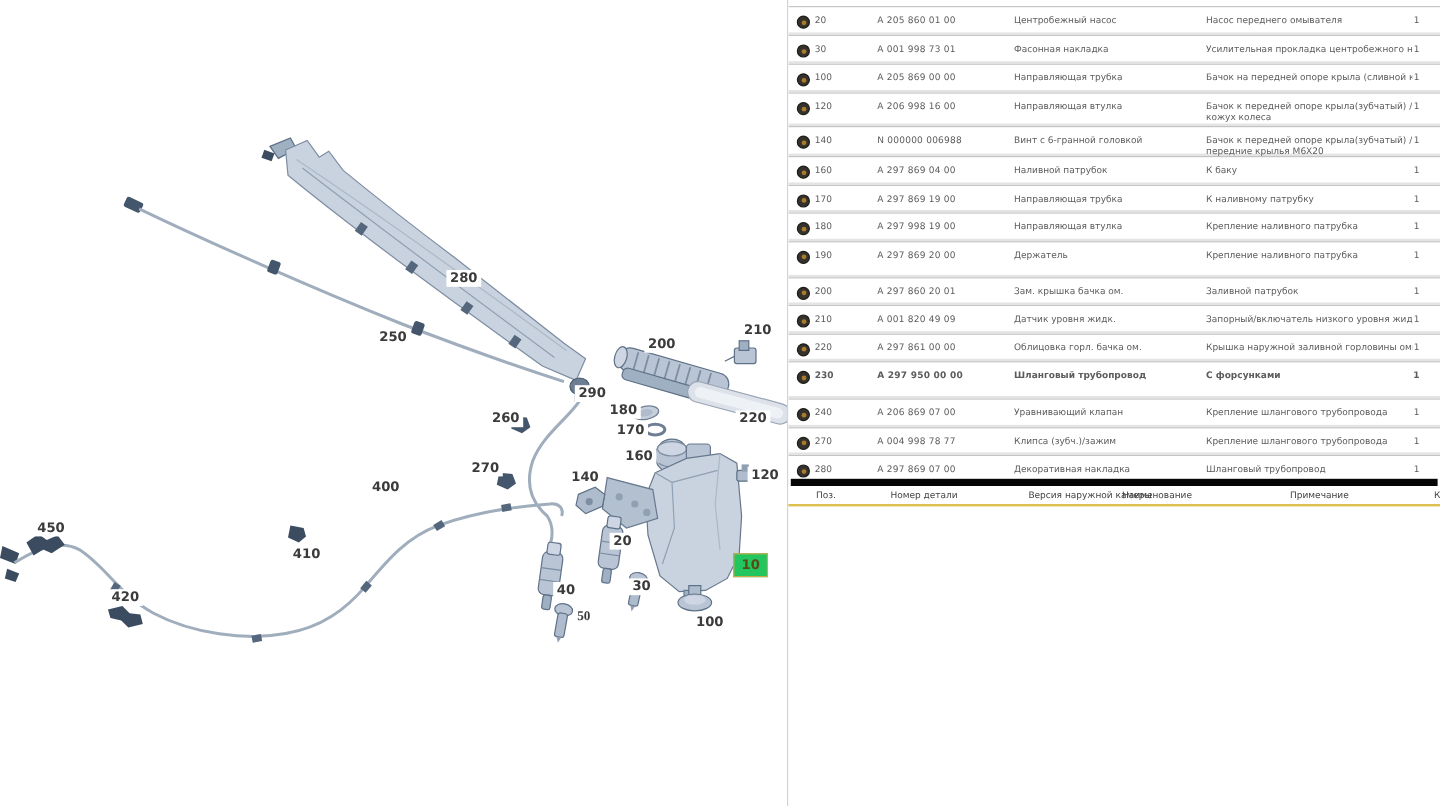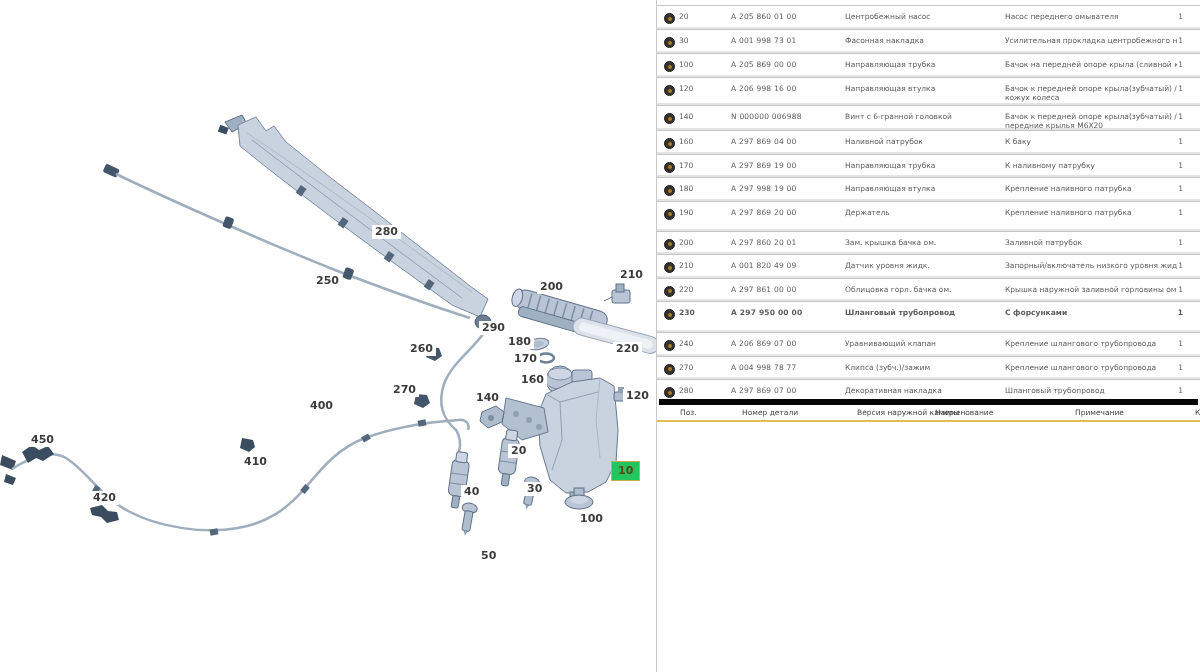--- a/index.html
+++ b/index.html
@@ -198,21 +198,21 @@
         <div class="callout" style="left: 617px; top: 268px;">210</div>
         <div class="callout" style="left: 613px; top: 342px;">220</div>
         <div class="callout" style="left: 505px; top: 335px;">180</div>
         <div class="callout" style="left: 511px; top: 352px;">170</div>
         <div class="callout" style="left: 518px; top: 373px;">160</div>
         <div class="callout" style="left: 473px; top: 391px;">140</div>
         <div class="callout" style="left: 623px; top: 389px;">120</div>
         <div class="callout" style="left: 508px; top: 444px;">20</div>
         <div class="callout" style="left: 524px; top: 482px;">30</div>
         <div class="callout" style="left: 461px; top: 485px;">40</div>
-        <div class="callout" style="left: 478px; top: 549px;">50</div>
+        <div class="callout" style="left: 478px; top: 507px; font-family: Liberation Serif, serif;">50</div>
         <div class="callout" style="left: 577px; top: 512px;">100</div>
         <div class="callout hl" style="left: 611px; top: 461px;">10</div>
       </div>
   </div>
 
   <div class="pane-divider"></div>
 
   <div class="table-pane">
     <div class="rows-wrap" id="rows">
         <div class="prow" style="height: 24px;">

